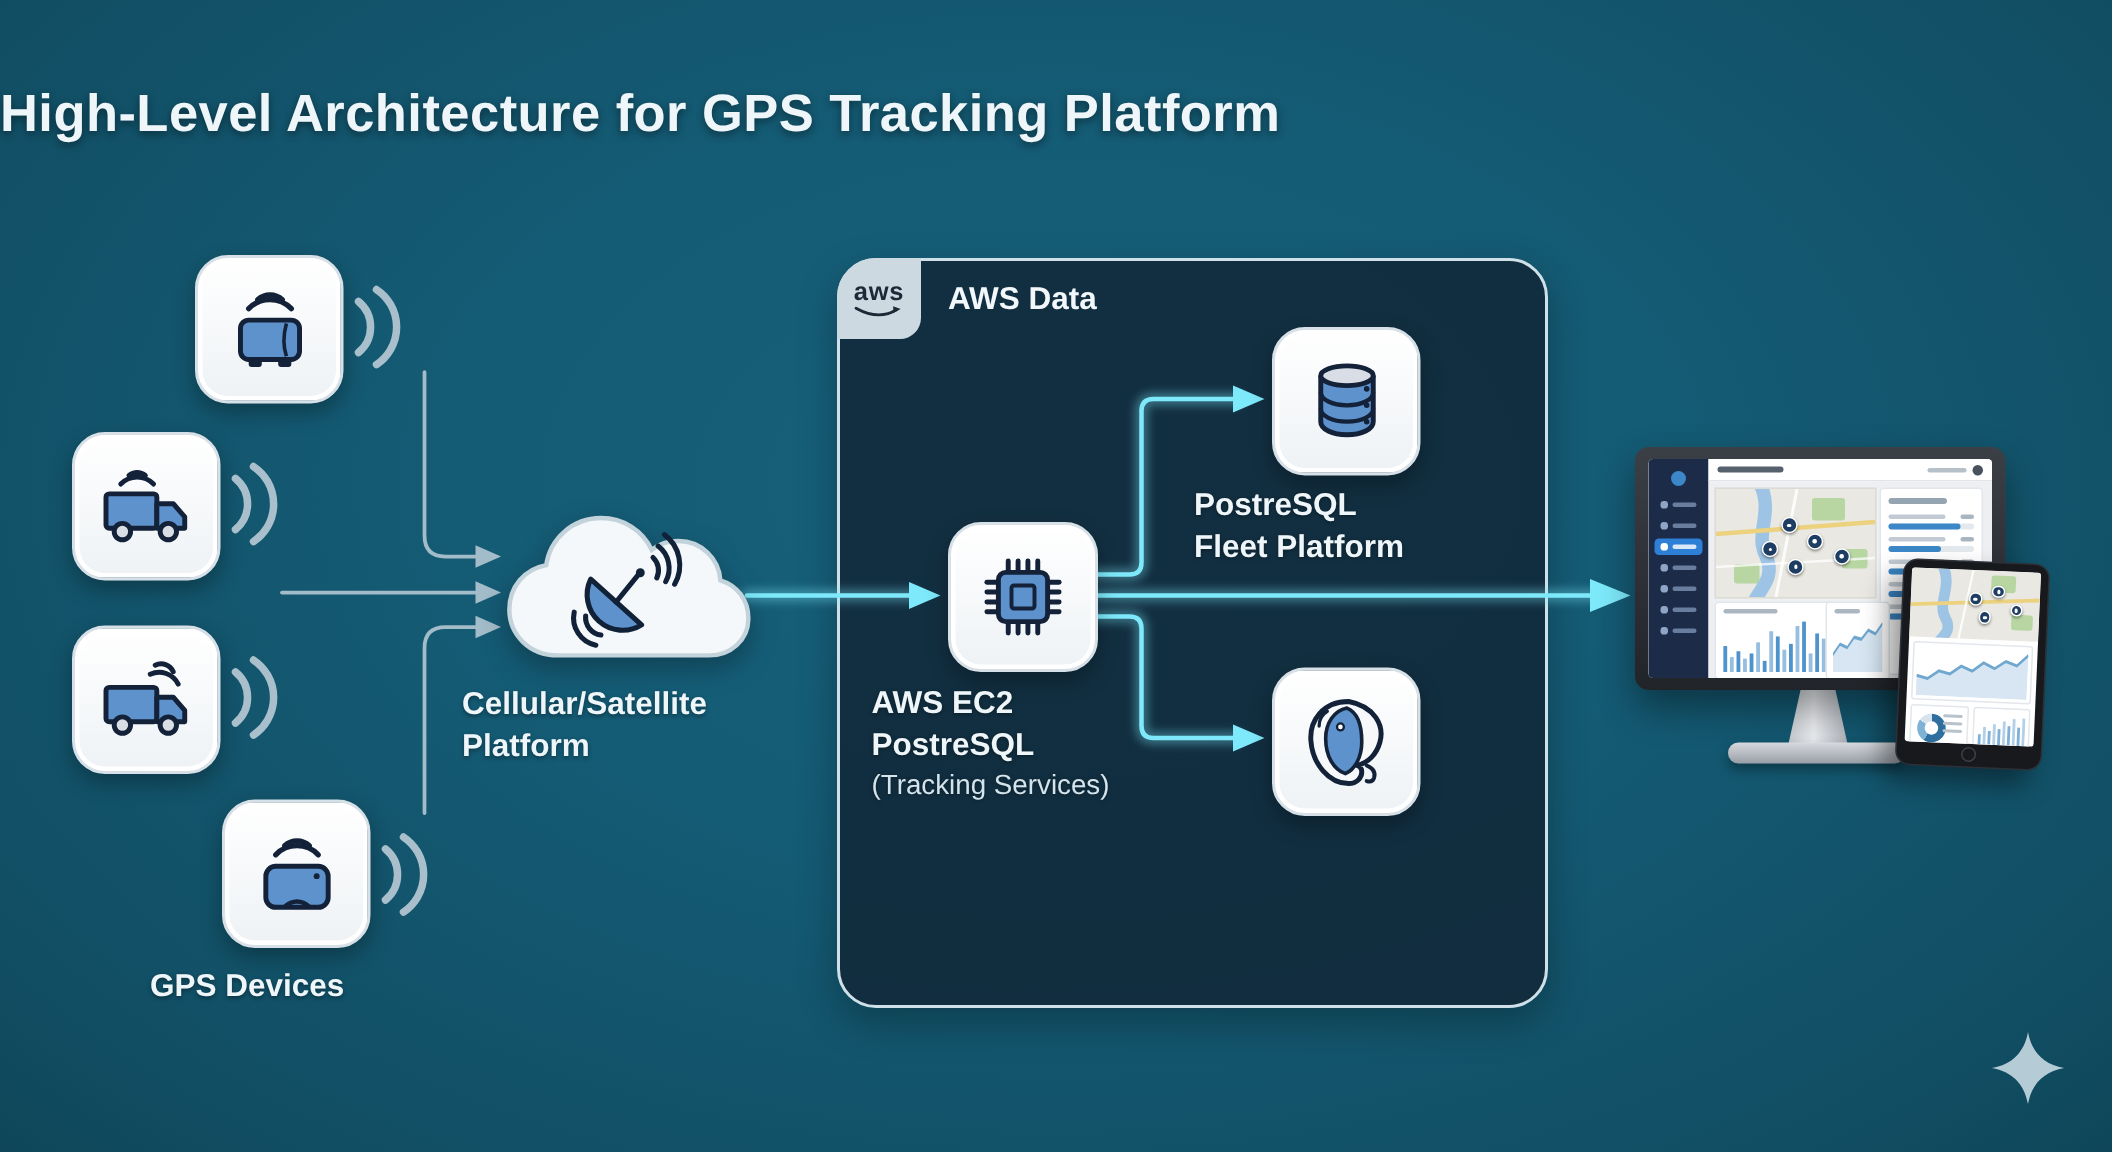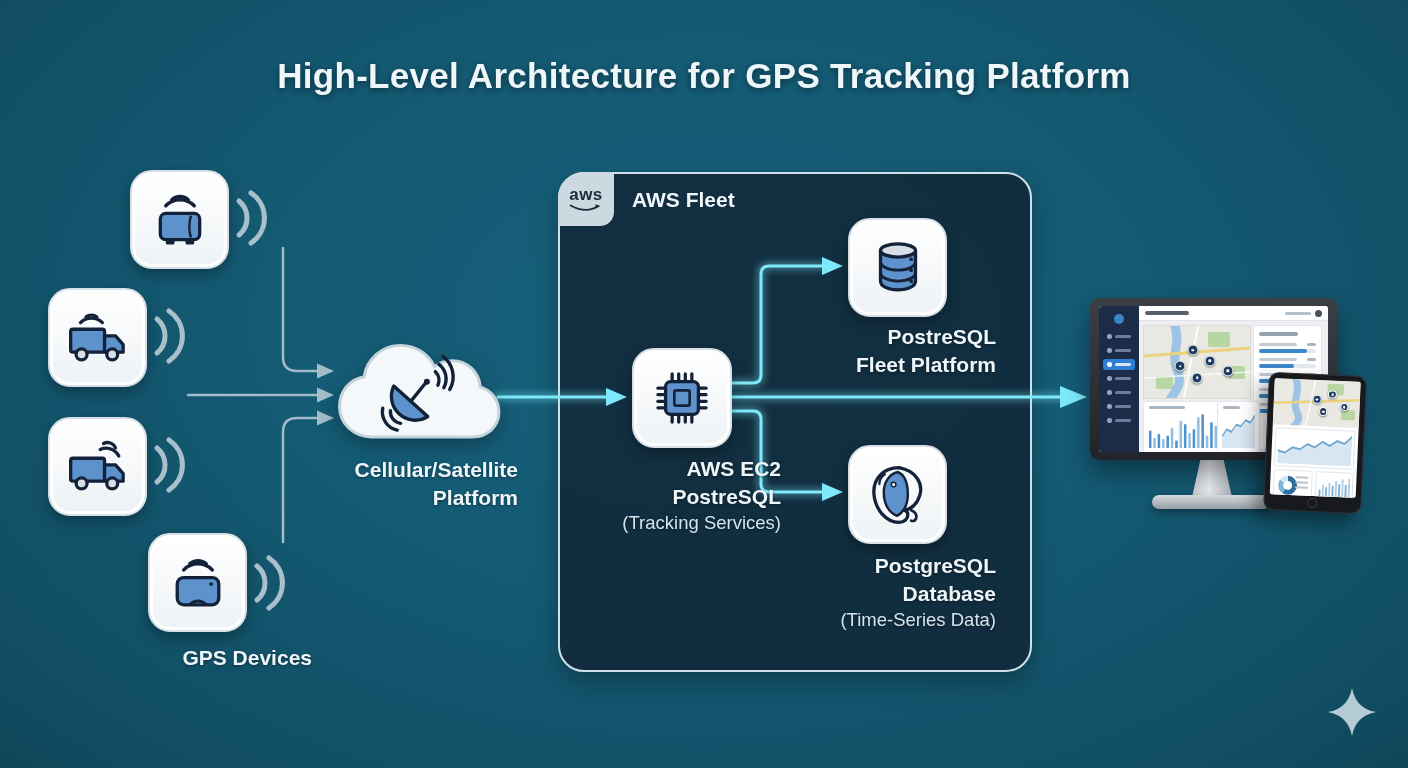--- a/index.html
+++ b/index.html
@@ -1,29 +1,29 @@
 <!DOCTYPE html>
 <html><head>
 <meta charset="utf-8">
 <style>
   html,body{margin:0;padding:0;background:#0d3f53;}
   .stage{position:relative;width:1408px;height:768px;overflow:hidden;
     font-family:"Liberation Sans","DejaVu Sans",sans-serif;
     background:radial-gradient(ellipse at 50% 42%, #17617c 0%, #145a73 45%, #114e64 85%, #0f4659 100%);}
-  .title{position:absolute;left:0;right:0;top:56px;text-align:center;font-size:35px;font-weight:700;
+  .title{position:absolute;left:0;right:0;top:56px;font-size:35px;font-weight:700;
     color:#eef6f9;letter-spacing:.3px;text-shadow:0 2px 6px rgba(0,0,0,.45);}
   
   .tile{position:absolute;width:95px;height:95px;border-radius:22px;
     background:linear-gradient(#ffffff,#eef2f5);border:2px solid #d7e0e6;
     box-shadow:0 6px 14px rgba(0,0,0,.30), inset 0 0 0 3px #fff;
     display:flex;align-items:center;justify-content:center;z-index:3;}
   .tile svg{width:70px;height:70px;}
   .waves{position:absolute;z-index:3;}
   .nodelabel{position:absolute;color:#eff6f9;font-weight:700;font-size:21px;line-height:1.33;
-    text-align:right;text-shadow:0 1px 3px rgba(0,0,0,.4);z-index:3;}
+    text-align:left;text-shadow:0 1px 3px rgba(0,0,0,.4);z-index:3;}
   .nodelabel .sub{display:block;font-weight:400;font-size:18.5px;color:#d4e4ec;}
   
   .awsbox{position:absolute;left:558px;top:172px;width:470px;height:496px;border-radius:26px;
     background:rgba(17,37,52,.82);border:2px solid #cfe0e8;box-shadow:0 10px 26px rgba(0,0,0,.28);z-index:1;}
   .awstab{position:absolute;left:-2px;top:-2px;width:56px;height:54px;background:#ccd9e1;
     border-radius:26px 0 14px 0;display:flex;flex-direction:column;align-items:center;justify-content:center;}
   .awstab .awstxt{font-size:17px;font-weight:700;color:#1d2936;line-height:1;letter-spacing:.5px;}
   .awslabel{position:absolute;left:72px;top:14px;font-size:21px;font-weight:700;color:#f1f7fa;}
   
   .wires{position:absolute;left:0;top:0;z-index:2;pointer-events:none;}
@@ -135,21 +135,21 @@
   </svg>
 
   <div class="awsbox">
     <div class="awstab">
       <span class="awstxt">aws</span>
       <svg width="34" height="10" viewBox="0 0 40 10">
         <path d="M2,2 Q20,12 34,3" stroke="#1d2936" stroke-width="2.2" fill="none" stroke-linecap="round"></path>
         <path d="M31,0.5 L37,2.6 L31.5,5.5 Z" fill="#1d2936"></path>
       </svg>
     </div>
-    <div class="awslabel">AWS Fleet</div>
+    <div class="awslabel">AWS Data</div>
   </div>
 
   <div class="tile" style="left:130px;top:170px;">
     <svg viewBox="0 0 64 64">
       <g stroke="#132139" stroke-width="3.2" fill="none" stroke-linecap="round">
         <path d="M19,19 a18,18 0 0 1 26,0"></path>
           <path d="M24.5,13.5 a11,11 0 0 1 15,0"></path>
       </g>
       <rect x="14" y="26" width="36" height="24" rx="5" fill="#5d92cc" stroke="#132139" stroke-width="3"></rect>
       <path d="M42,28 q-3,11 0,20" stroke="#132139" stroke-width="2.2" fill="none"></path>
@@ -289,25 +289,20 @@
   </div>
 
   <div class="tile" style="left:848px;top:445px;">
     <svg viewBox="0 0 64 64">
       <path d="M33,7 C17,7 9,19 10,31 C11,45 21,57 33,57 C38,57 41,53.5 41,50 C41,48 40,46.5 38,46 C45,44.5 50,39 52,32 C55,22 49,10 33,7 Z" fill="#f6f8fa" stroke="#132139" stroke-width="3" stroke-linejoin="round"></path>
       <path d="M32,11 C24,12.5 19,20.5 19,29.5 C19,40.5 24,48.5 31,51 C36.5,48.5 41,41.5 41,31.5 C41,20.5 38,13.5 32,11 Z" fill="#5d92cc" stroke="#132139" stroke-width="2.2"></path>
       <circle cx="28" cy="22.5" r="2.1" fill="#fff" stroke="#132139" stroke-width="1.4"></circle>
       <path d="M44,46 q6,2.5 4.5,7.5 q-1,3 -4.5,2" fill="none" stroke="#132139" stroke-width="2.4" stroke-linecap="round"></path>
       <path d="M20,13 q-5,3 -5,9" fill="none" stroke="#132139" stroke-width="2" stroke-linecap="round"></path>
     </svg>
-  </div>
-  <div class="nodelabel" style="left:796px;top:552px;width:200px;">
-    <span>PostgreSQL</span><br>
-    <span>Database</span>
-    <span class="sub">(Time-Series Data)</span>
   </div>
 
   <div class="monitor">
     <div class="mon-screen">
       <div class="mon-side">
         <div class="mon-logo"></div>
         <div id="mon-side-items">
             <div class="si">
               <span class="sid"></span>
               <span class="sil"></span>

